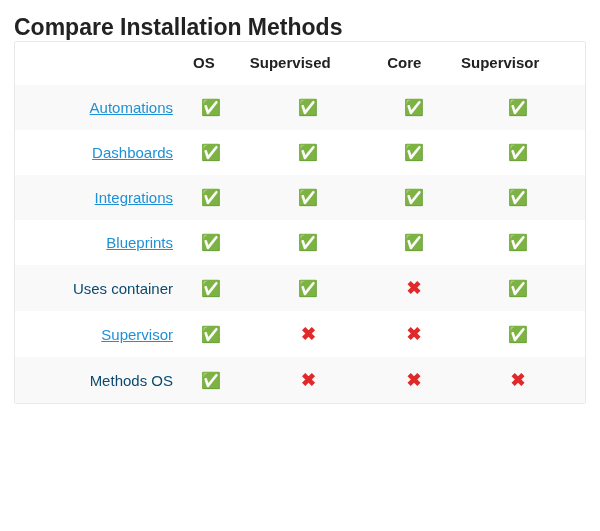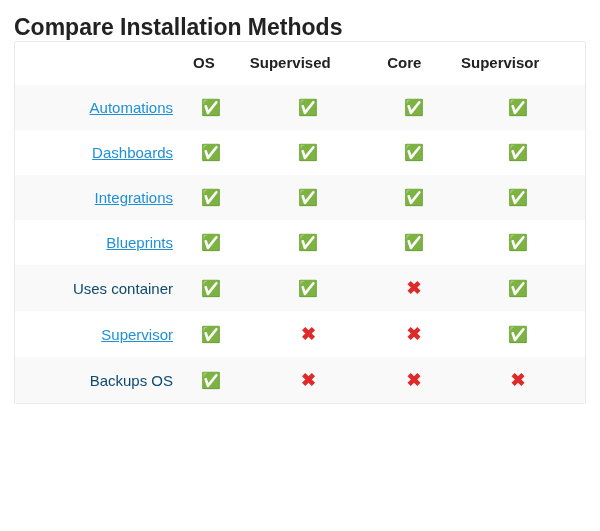--- a/index.html
+++ b/index.html
@@ -140,21 +140,21 @@
           <td class="val"><span class="mark check">✅</span></td>
         </tr>
         <tr>
           <td class="feature-cell"><a class="feature-link" href="#">Supervisor</a></td>
           <td class="val"><span class="mark check">✅</span></td>
           <td class="val"><span class="mark cross">✖</span></td>
           <td class="val"><span class="mark cross">✖</span></td>
           <td class="val"><span class="mark check">✅</span></td>
         </tr>
         <tr>
-          <td class="feature-cell nolink">Backups OS</td>
+          <td class="feature-cell nolink">Methods OS</td>
           <td class="val"><span class="mark check">✅</span></td>
           <td class="val"><span class="mark cross">✖</span></td>
           <td class="val"><span class="mark cross">✖</span></td>
           <td class="val"><span class="mark cross">✖</span></td>
         </tr>
       </tbody>
   </table>
 </div>
 
 </body></html>

